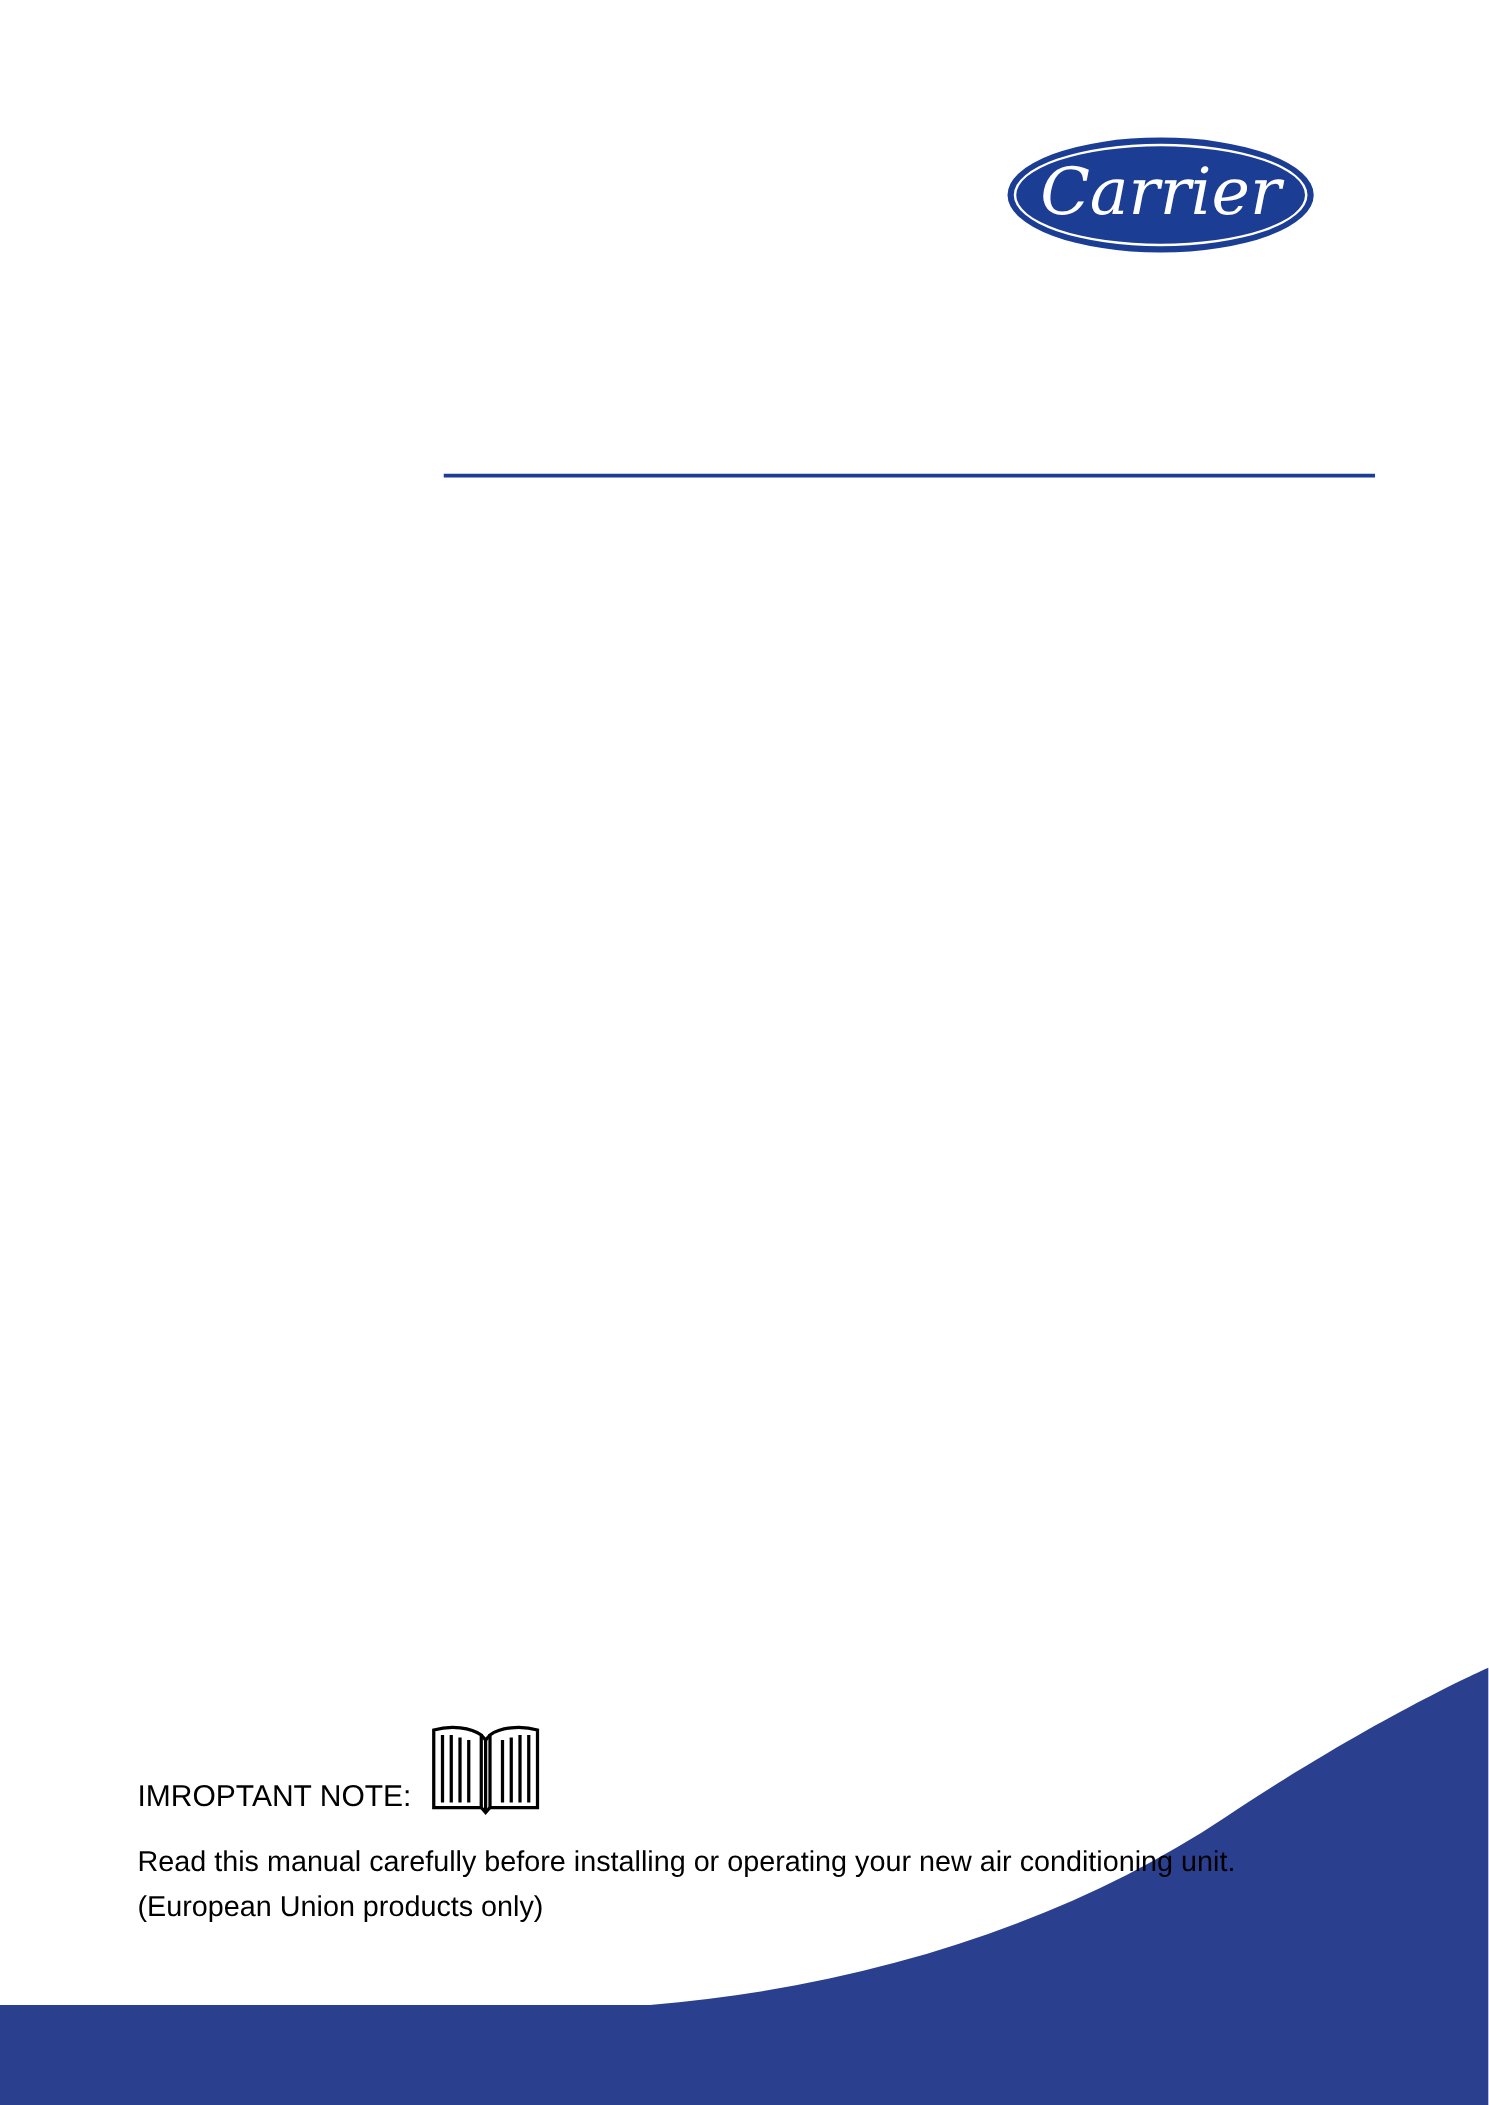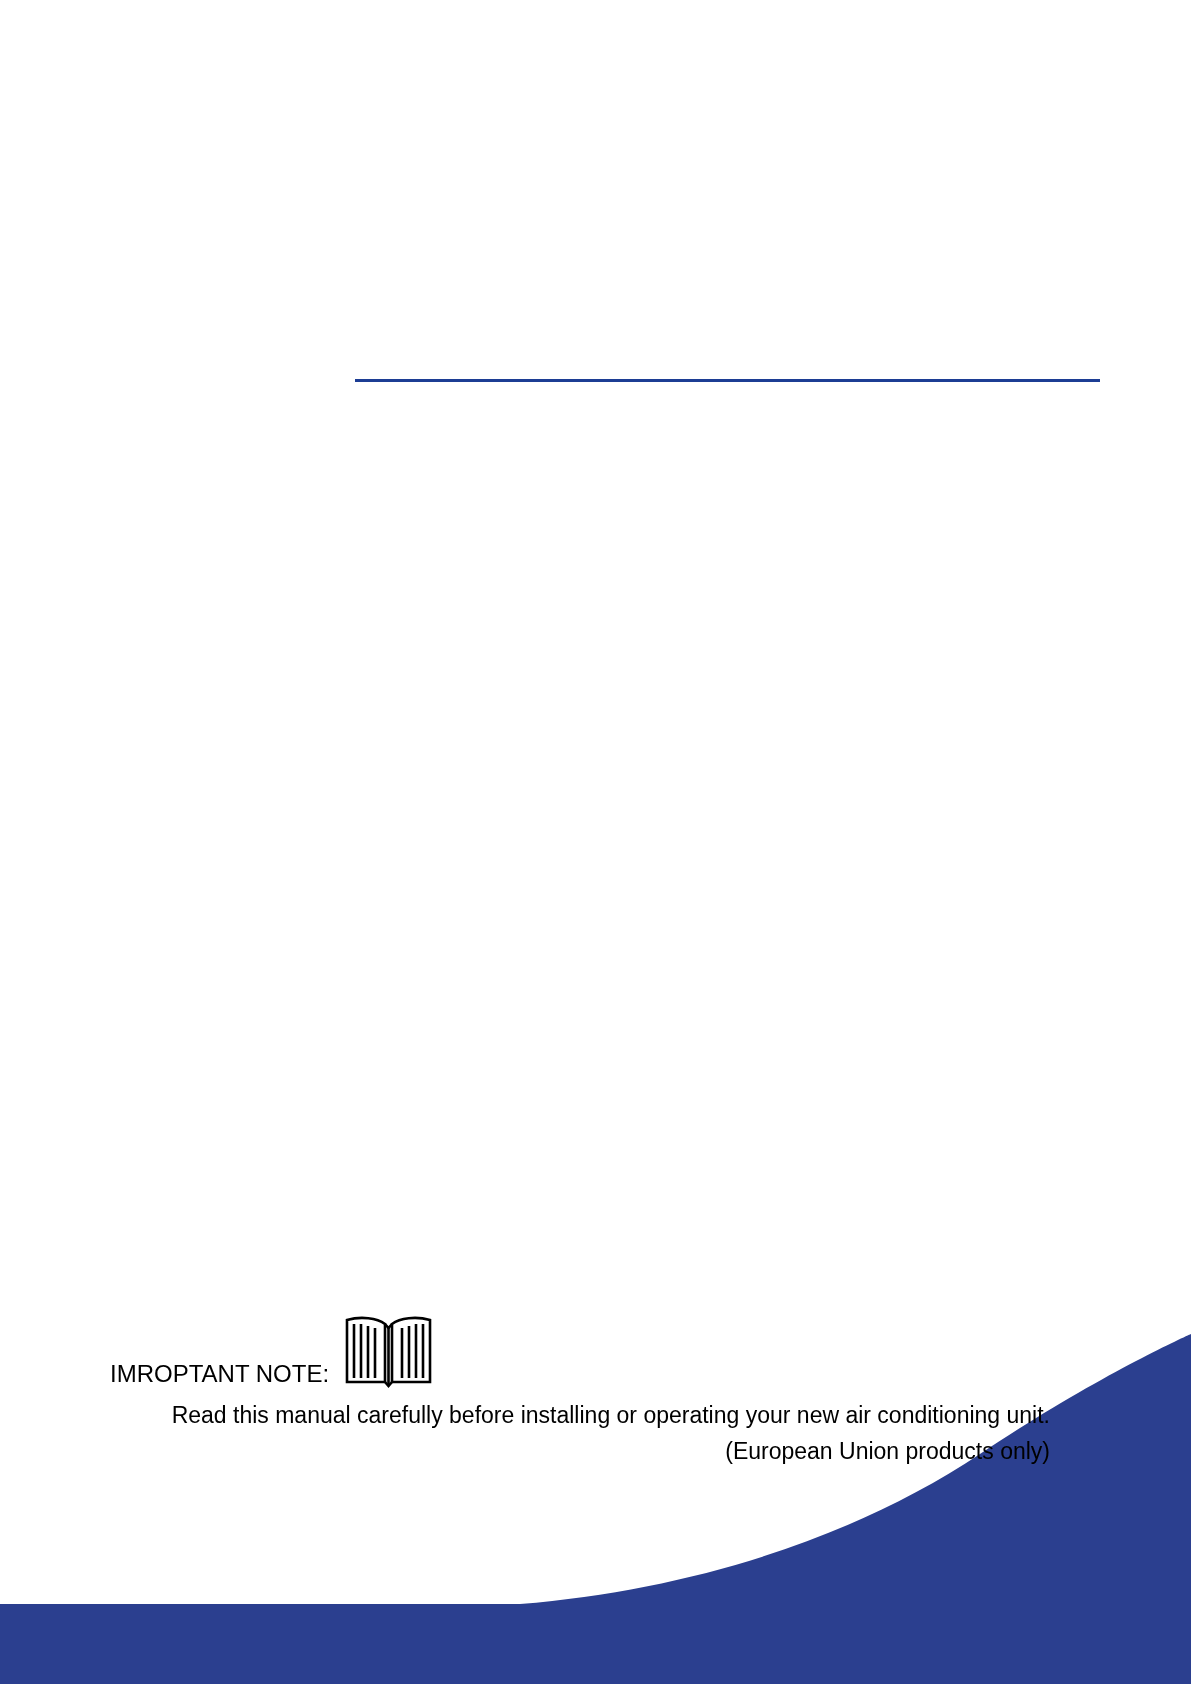--- a/index.html
+++ b/index.html
@@ -76,56 +76,60 @@
     left: 0;
     bottom: 0;
     width: 1191px;
     height: 350px;
   }
 
   
   .note {
     position: absolute;
     left: 110px;
-    top: 1304px;
+    top: 1368px;
     width: 940px;
   }
   .note-head {
     display: flex;
     align-items: flex-end;
     gap: 12px;
     height: 86px;
   }
   .note-head-label {
     font-size: 24px;
     line-height: 1;
     padding-bottom: 4px;
     white-space: nowrap;
   }
   .book-icon {
     width: 95px;
     height: 80px;
     display: block;
   }
   .note-lines {
-    margin-top: 10px;
-    text-align: right;
+    margin-top: 20px;
   }
   .note-lines p {
     margin: 0 0 4px 0;
     font-size: 23px;
     line-height: 1.38;
     white-space: nowrap;
   }
 </style>
 </head>
 <body>
 
 <div class="page">
 
+  <div class="logo">
+    <div class="logo-ellipse"></div>
+    <div class="logo-inner-ring"></div>
+    <div class="logo-text">Carrier</div>
+  </div>
 
   <div class="rule"></div>
 
   <svg class="swoosh" viewBox="0 0 1191 350" preserveAspectRatio="none">
     <path d="M1191,0 C1191,0 1100,40 980,120 C860,200 700,255 520,270 L0,270 L0,350 L1191,350 Z" fill="#2b3f8f"></path>
   </svg>
 
   <div class="note">
     <div class="note-head">
       <div class="note-head-label">IMROPTANT NOTE:</div>

